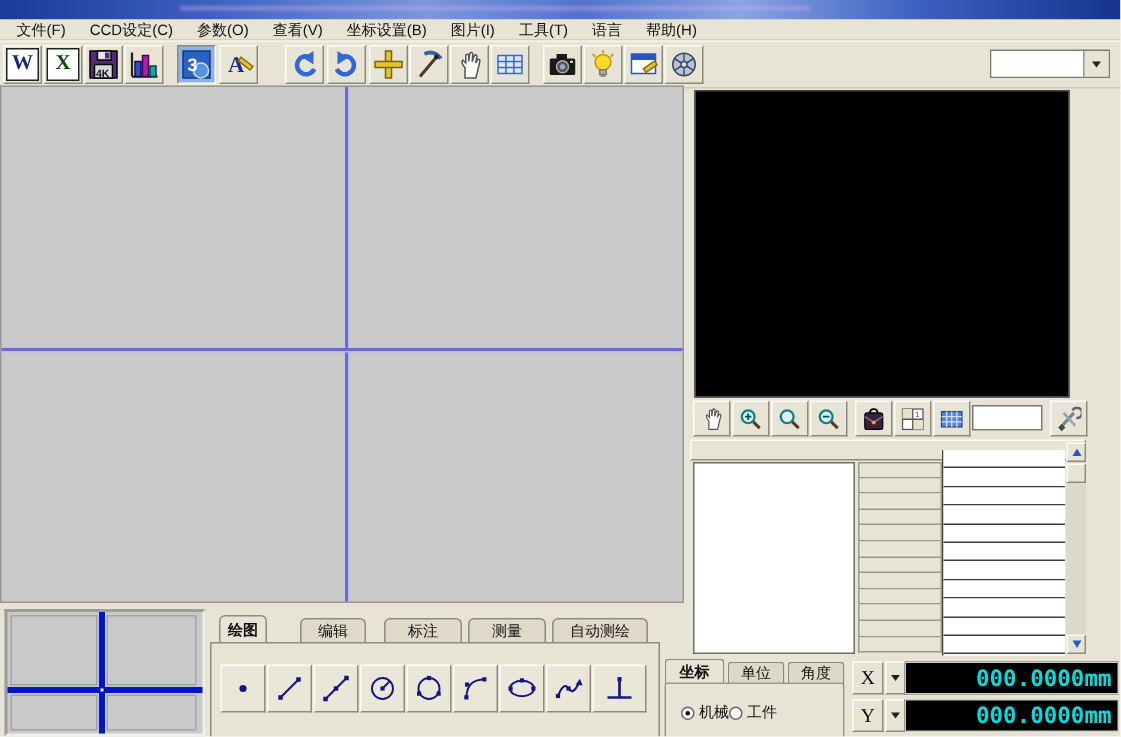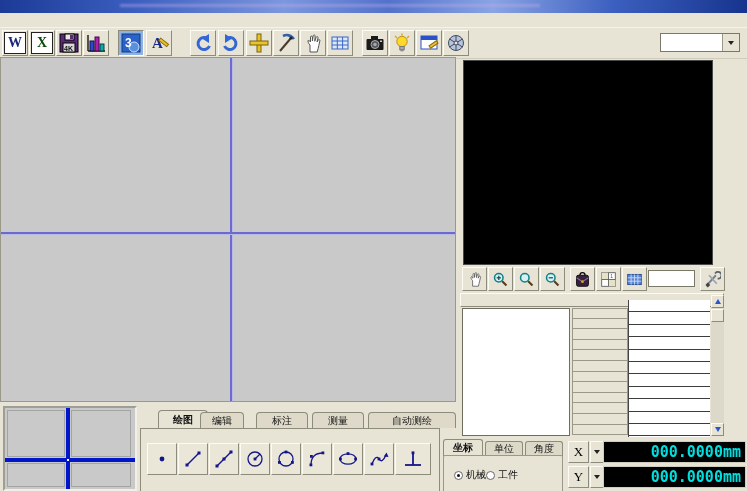--- a/index.html
+++ b/index.html
@@ -105,20 +105,31 @@
 </style>
 </head>
 <body>
 
 <div id="app">
 
   <div class="titlebar">
       <div class="streak"></div>
     </div>
 
+  <div class="menubar">
+    <span class="menu-item">文件(F)</span>
+    <span class="menu-item">CCD设定(C)</span>
+    <span class="menu-item">参数(O)</span>
+    <span class="menu-item">查看(V)</span>
+    <span class="menu-item">坐标设置(B)</span>
+    <span class="menu-item">图片(I)</span>
+    <span class="menu-item">工具(T)</span>
+    <span class="menu-item">语言</span>
+    <span class="menu-item">帮助(H)</span>
+  </div>
 
   <div class="toolbar">
     <button class="tb" style="left:2px">
       <span class="inner-white">
           <span class="letter" style="color:#1a2a7a">W</span>
         </span>
     </button>
     <button class="tb" style="left:29px">
       <span class="inner-white">
           <span class="letter" style="color:#0a4a0a">X</span>
@@ -436,33 +447,33 @@
     <div class="q" style="left:2px;top:2px;width:58px;height:47px"></div>
     <div class="q" style="left:66px;top:2px;width:60px;height:47px"></div>
     <div class="q" style="left:2px;top:55px;width:58px;height:24px"></div>
     <div class="q" style="left:66px;top:55px;width:60px;height:24px"></div>
     <div class="pv"></div>
     <div class="ph"></div>
     <div class="dot"></div>
   </div>
 
   <div class="dtabs">
-    <div class="dtab" style="left:18px;width:50px">
+    <div class="dtab" style="left:6px;width:32px">
         <span>绘图</span>
       </div>
     <div class="dtab inactive" style="left:60px;width:44px">
         <span>编辑</span>
       </div>
     <div class="dtab inactive" style="left:116px;width:52px">
         <span>标注</span>
       </div>
     <div class="dtab inactive" style="left:172px;width:52px">
         <span>测量</span>
       </div>
-    <div class="dtab inactive" style="left:228px;width:88px">
+    <div class="dtab inactive" style="left:228px;width:64px">
         <span>自动测绘</span>
       </div>
 
     <div class="dpanel">
 
       <button class="dt" style="left:6px;top:14px">
         <span>
             <svg width="22" height="22" viewBox="0 0 22 22">
               <circle cx="11" cy="11" r="2.4" fill="#15158a"></circle>
             </svg>

